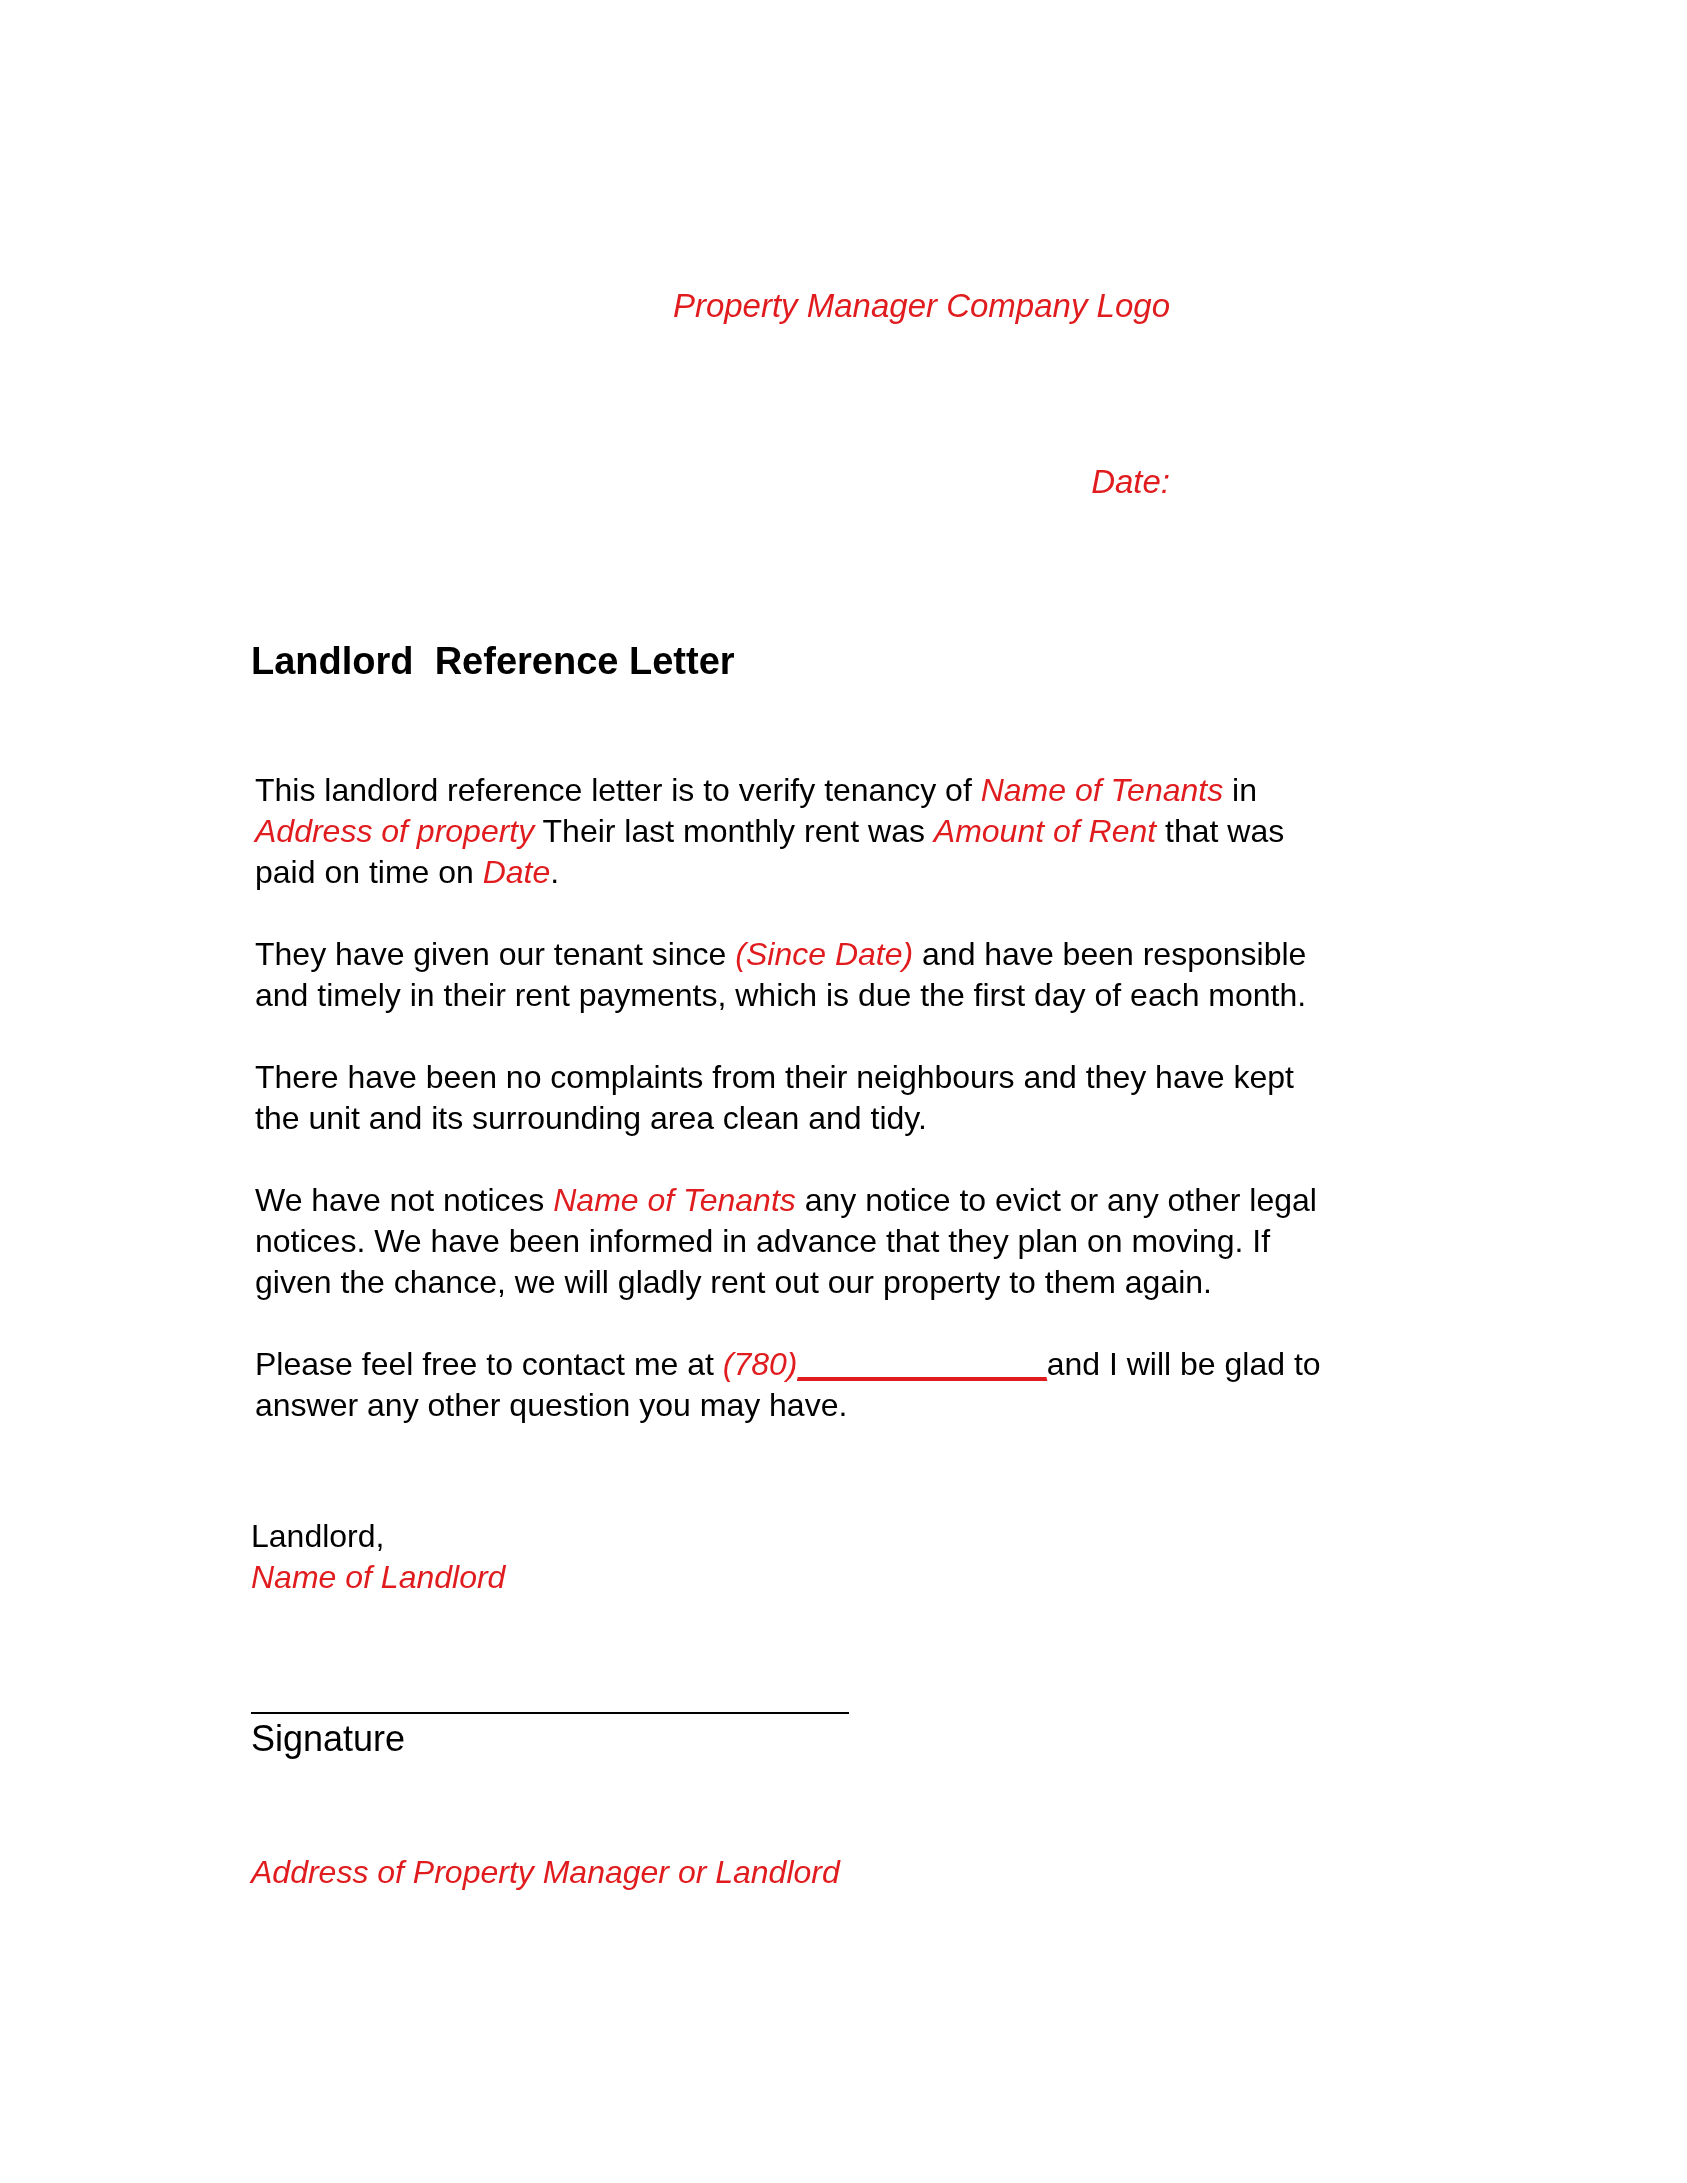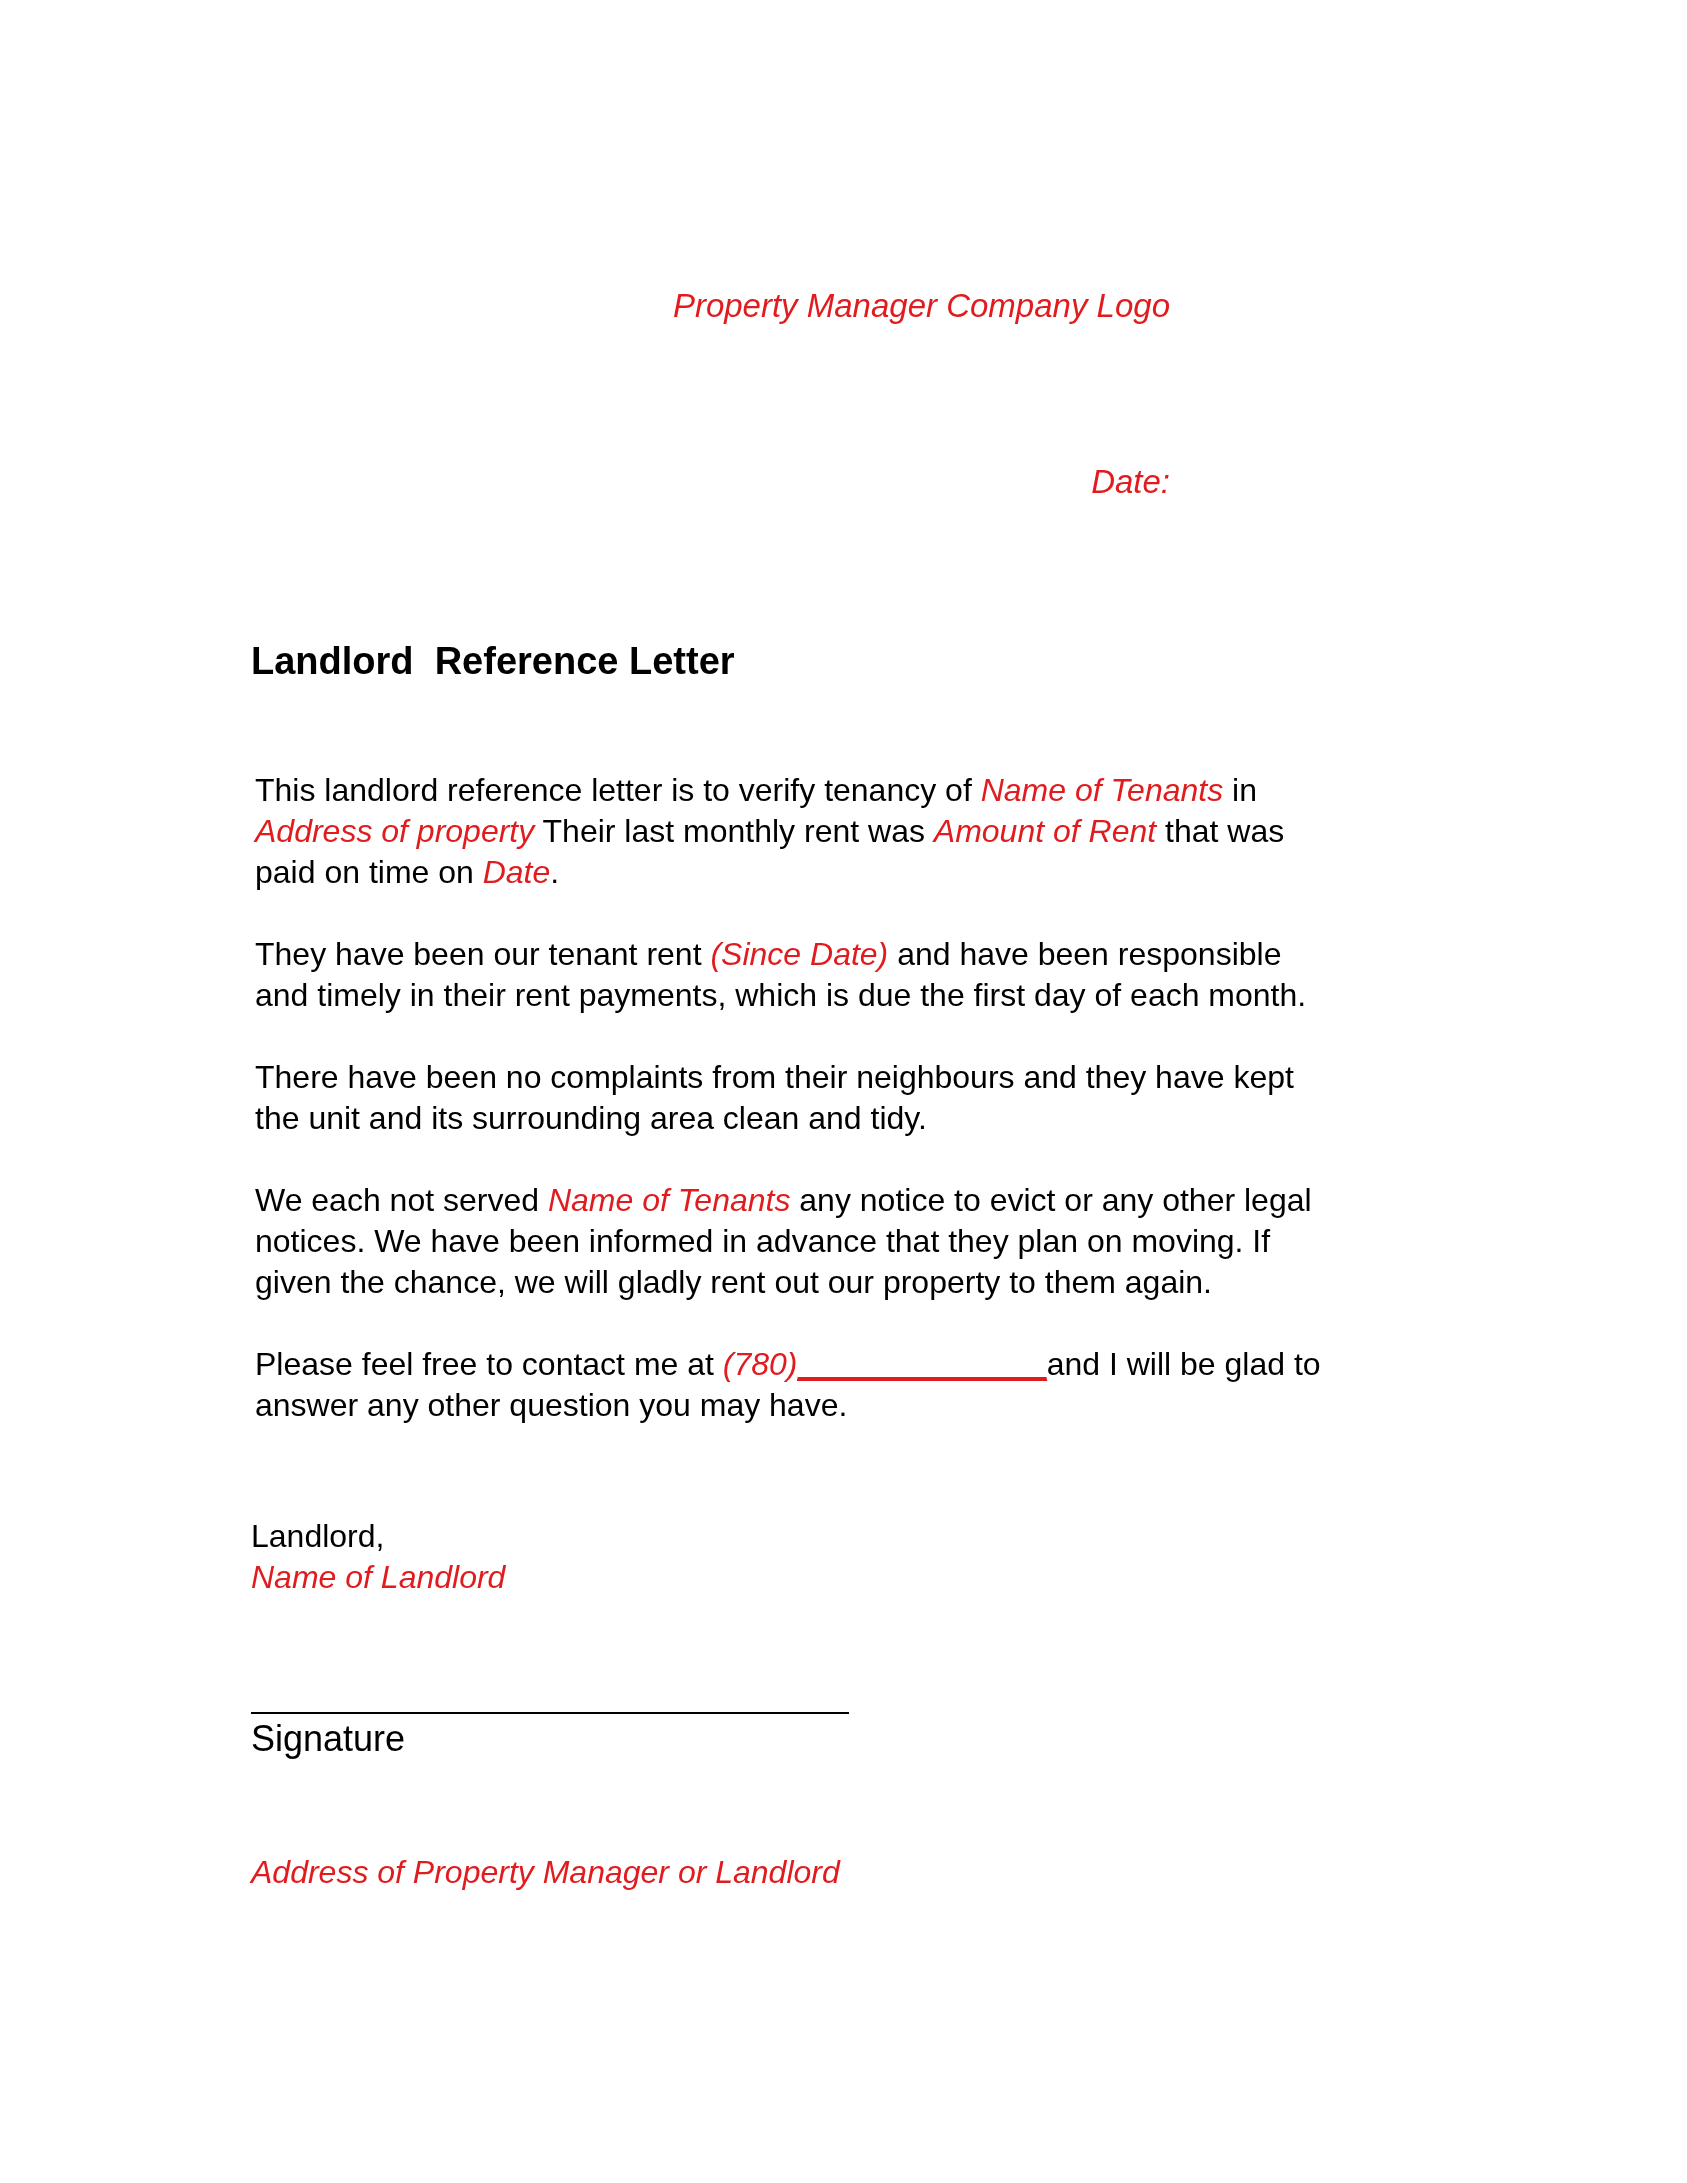--- a/index.html
+++ b/index.html
@@ -76,25 +76,25 @@
 <div class="page">
 
   <div class="header-line">Property Manager Company Logo</div>
 
   <div class="header-line date-line">Date:</div>
 
   <h1 class="title">Landlord  Reference Letter</h1>
 
   <p class="body-par first"><span>This landlord reference letter is to verify tenancy of </span><span class="red-italic">Name of Tenants</span><span> in</span><br><span class="red-italic">Address of property</span><span> Their last monthly rent was </span><span class="red-italic">Amount of Rent</span><span> that was</span><br><span>paid on time on </span><span class="red-italic">Date</span><span>.</span></p>
 
-  <p class="body-par"><span>They have been our tenant rent </span><span class="red-italic">(Since Date)</span><span> and have been responsible</span><br><span>and timely in their rent payments, which is due the first day of each month.</span></p>
+  <p class="body-par"><span>They have given our tenant since </span><span class="red-italic">(Since Date)</span><span> and have been responsible</span><br><span>and timely in their rent payments, which is due the first day of each month.</span></p>
 
   <p class="body-par"><span>There have been no complaints from their neighbours and they have kept</span><br><span>the unit and its surrounding area clean and tidy.</span></p>
 
-  <p class="body-par"><span>We each not served </span><span class="red-italic">Name of Tenants</span><span> any notice to evict or any other legal</span><br><span>notices. We have been informed in advance that they plan on moving. If</span><br><span>given the chance, we will gladly rent out our property to them again.</span></p>
+  <p class="body-par"><span>We have not notices </span><span class="red-italic">Name of Tenants</span><span> any notice to evict or any other legal</span><br><span>notices. We have been informed in advance that they plan on moving. If</span><br><span>given the chance, we will gladly rent out our property to them again.</span></p>
 
   <p class="body-par"><span>Please feel free to contact me at </span><span class="red-italic">(780)</span><span class="red">______________</span><span>and I will be glad to</span><br><span>answer any other question you may have.</span></p>
 
   <div class="closing"><span>Landlord,</span><br><span class="red-italic">Name of Landlord</span></div>
 
   <div class="sig-line"></div>
   <div class="sig-label">Signature</div>
 
   <div class="footer-address">Address of Property Manager or Landlord</div>
 

